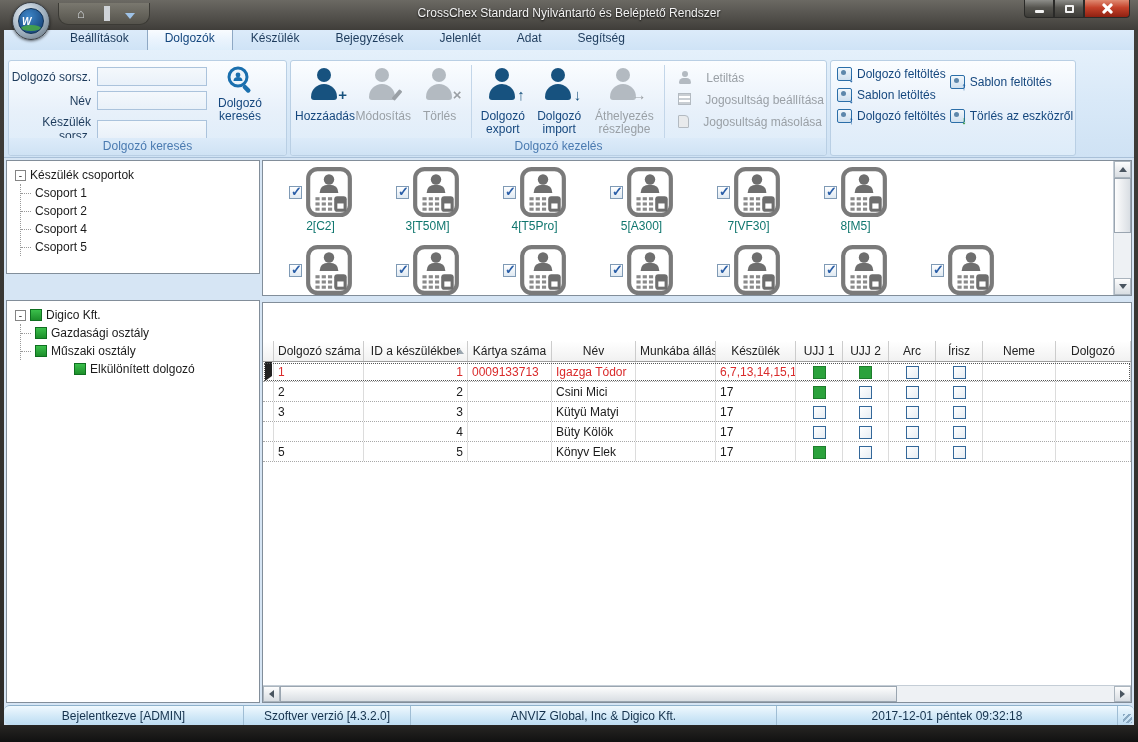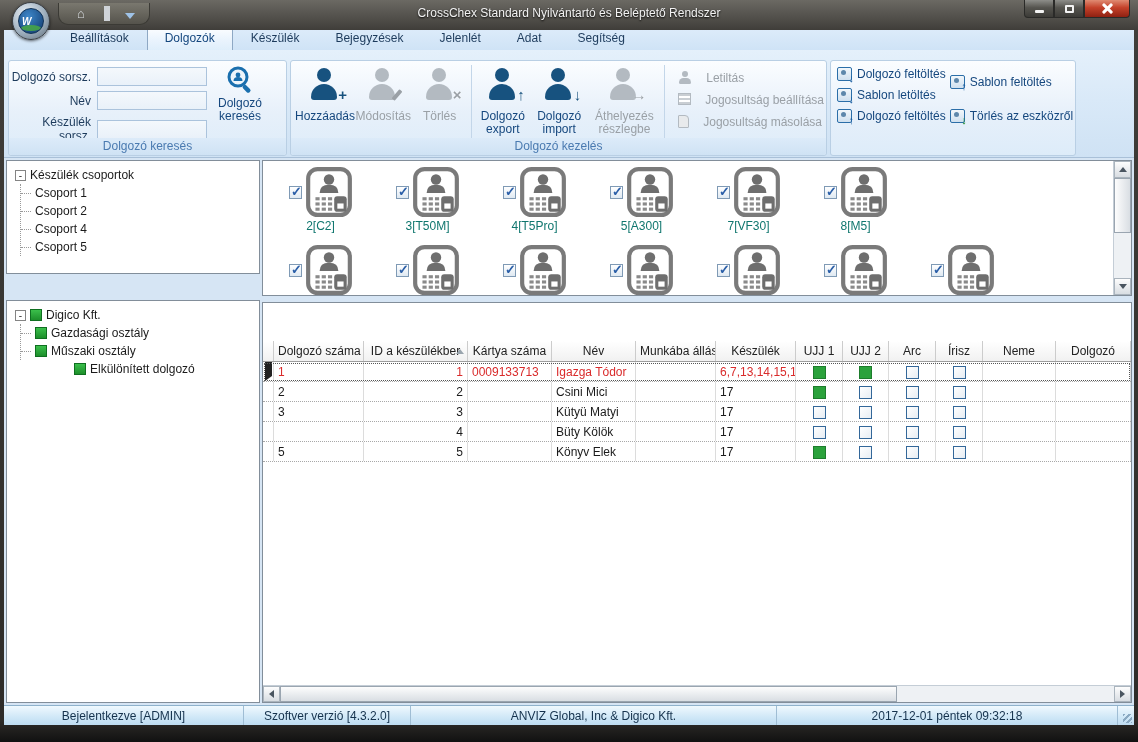--- a/index.html
+++ b/index.html
@@ -155,21 +155,21 @@
   .grid-filler { background:#fff; height:260px; }
   .hscroll { position:absolute; left:0; bottom:0; width:100%; height:17px; background:#eef1f4; border-top:1px solid #c4cdd6; display:flex;}
   .sb-btn.h { width:17px; height:100%; }
   .sb-arrow-left{width:0;height:0;border-top:4px solid transparent;border-bottom:4px solid transparent;border-right:5px solid #4a5560;}
   .sb-arrow-right{width:0;height:0;border-top:4px solid transparent;border-bottom:4px solid transparent;border-left:5px solid #4a5560;}
   .htrack{flex:1;position:relative;}
   .hthumb{position:absolute;left:0;top:0;height:100%;width:74%;background:linear-gradient(#fdfdfd,#d9dee3);border:1px solid #9aa5b0;}
 
   
   .statusbar { position:absolute; left:0; bottom:0; width:100%; height:20px; display:flex;
-    background:linear-gradient(#f0f9fe,#cfe7f7 60%,#bedcf1); border-top:1px solid #8fb2cc; }
+    background:linear-gradient(#f0f9fe,#cfe7f7 60%,#bedcf1); border-top:1px solid #8fb2cc;border-radius:6px; }
   .sb-sec { display:flex; align-items:center; justify-content:center; border-right:1px solid #9fbdd4; color:#15324d; }
   .sb-sec.s1{width:240px;} .sb-sec.s2{width:167px;} .sb-sec.s3{width:366px;} .sb-sec.s4{flex:1;}
   .grip { width:16px; display:flex; align-items:flex-end; justify-content:flex-end; padding:2px; }
   .grip i { display:block; width:9px; height:9px;
     background:repeating-linear-gradient(135deg,#8aa9c2 0 2px,transparent 2px 4px); }
 
   .mag-icon { width:30px; height:30px; }
 </style>
 </head>
 <body>

